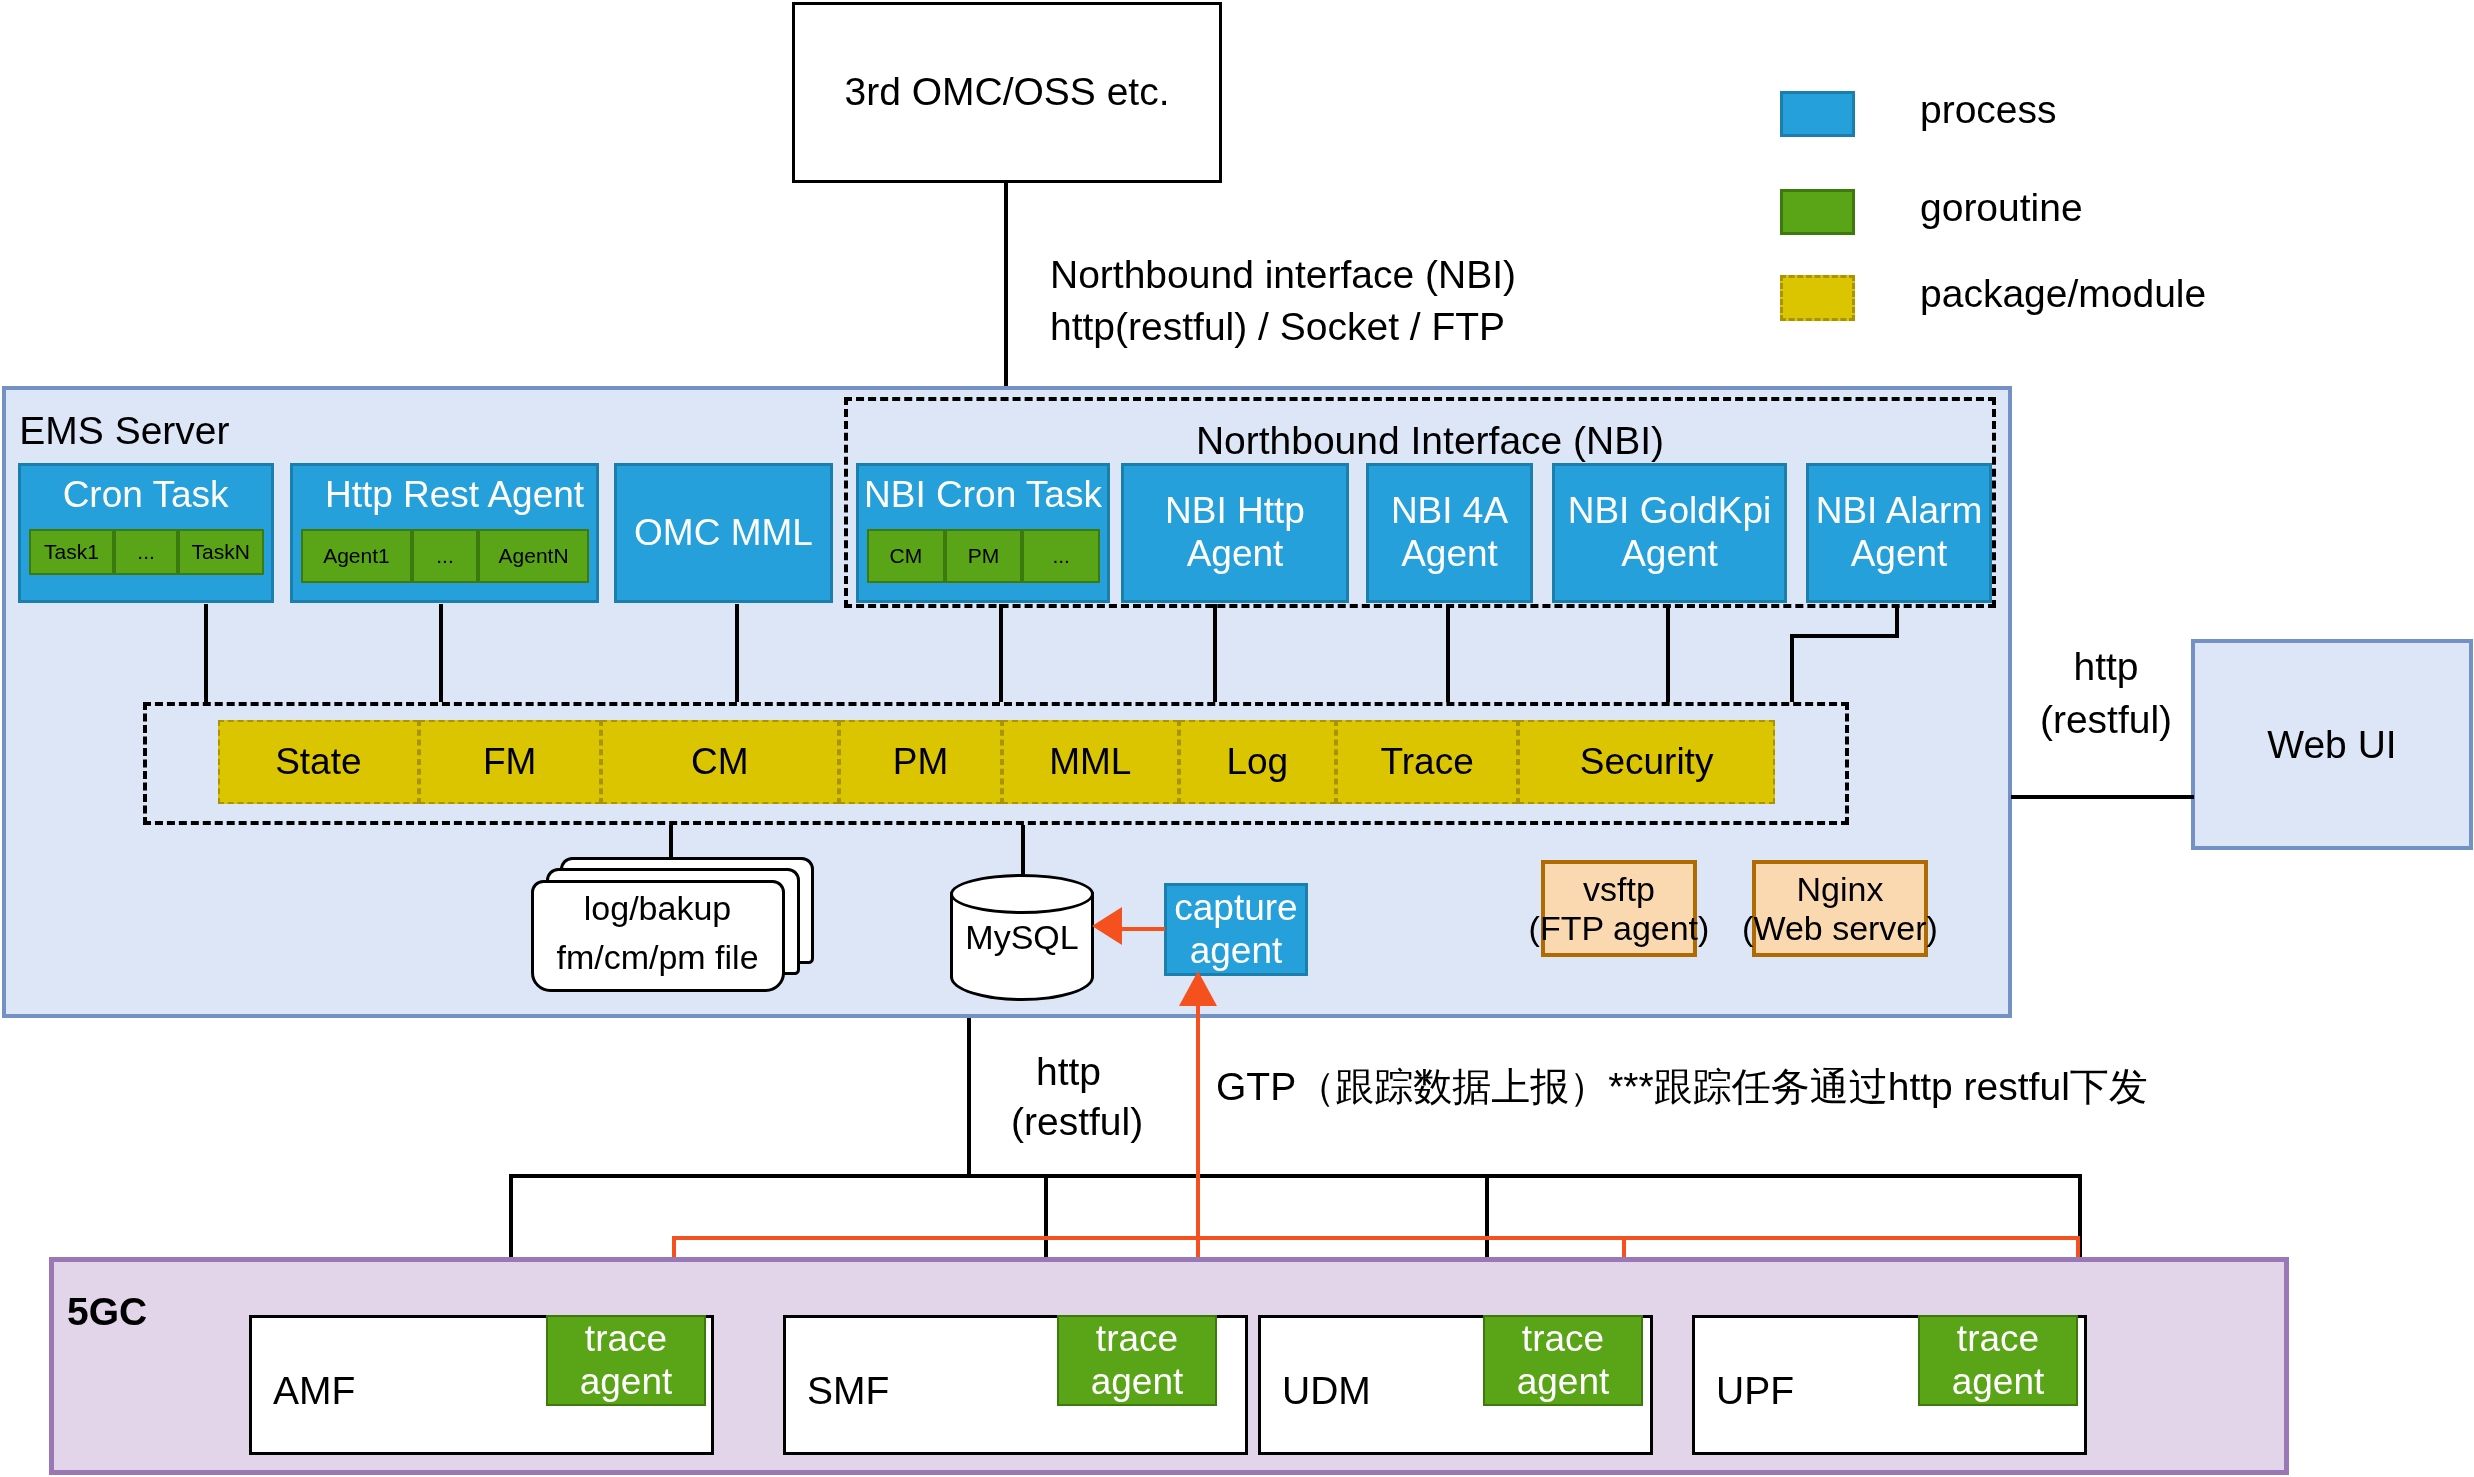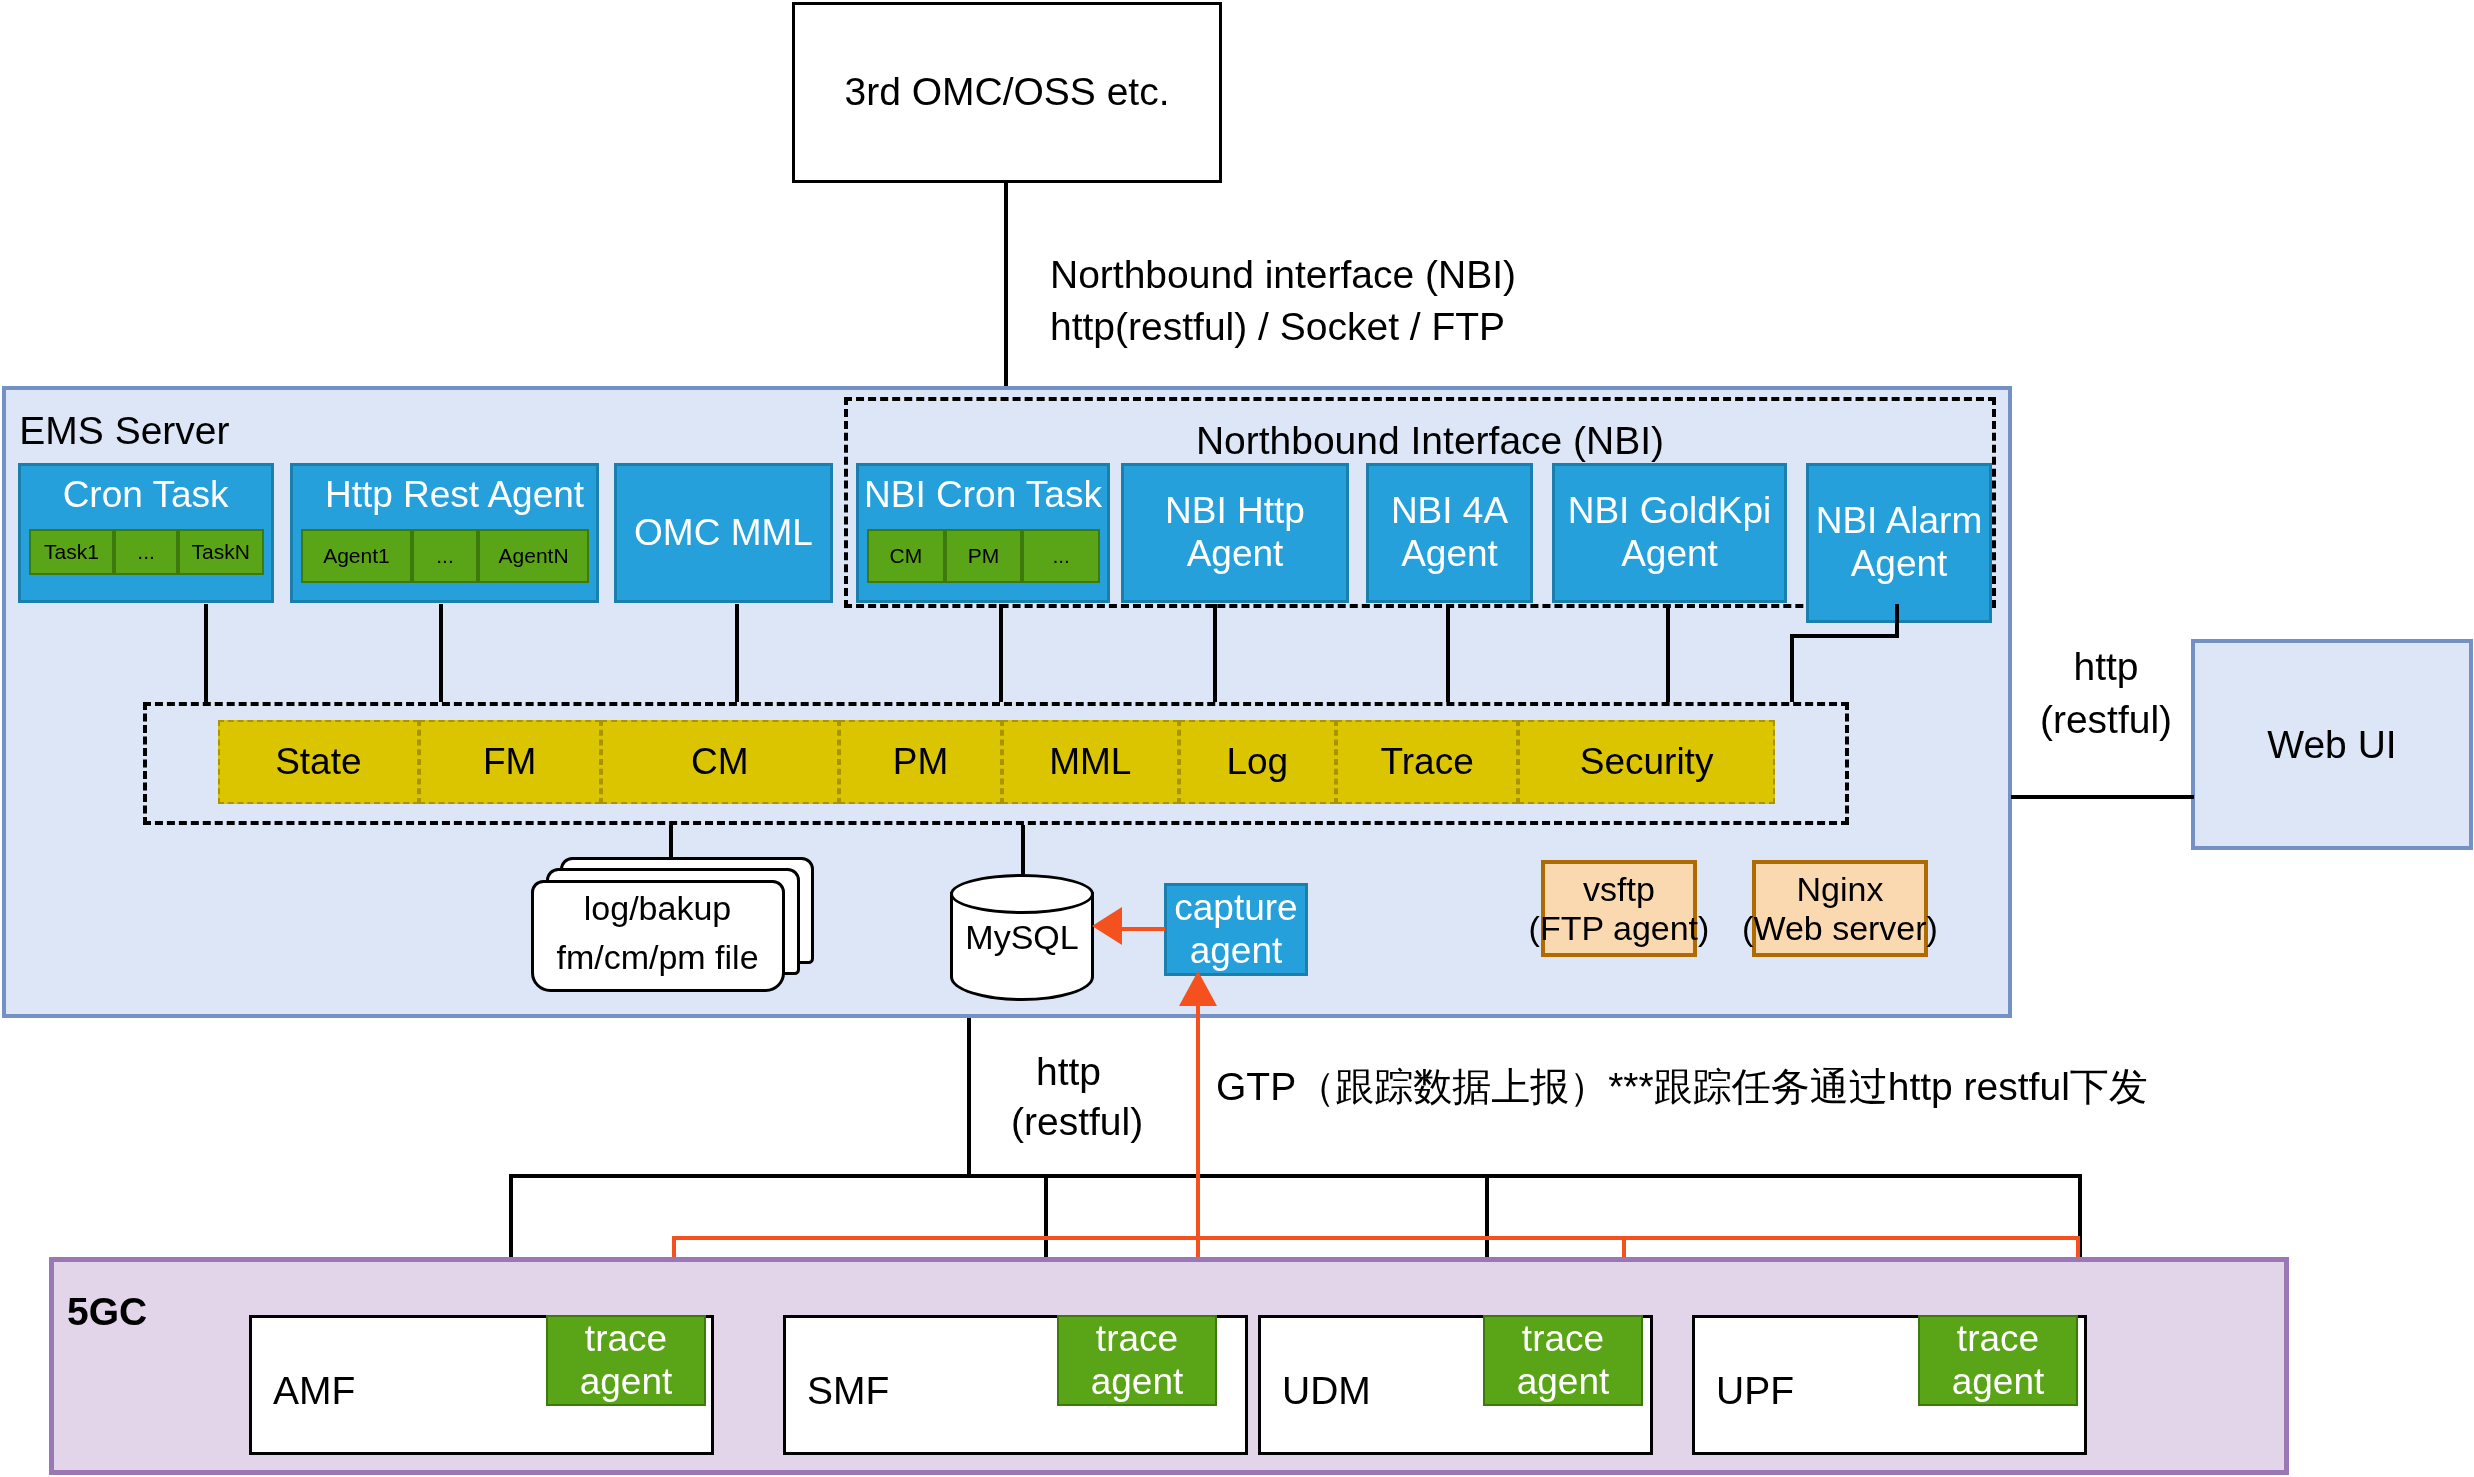--- a/index.html
+++ b/index.html
@@ -48,20 +48,30 @@
   .cyl-body { position:absolute; background:#fff; border-left:3.5px solid #000; border-right:3.5px solid #000; border-bottom:3.5px solid #000; border-radius:0 0 50% 50%/0 0 22% 22%; }
   .cyl-top  { position:absolute; background:#fff; border:3.5px solid #000; border-radius:50%; }
 
   .arrow-head { position:absolute; width:0; height:0; }
 </style>
 </head>
 <body>
 
 <div id="stage">
 
+  <div class="abs" style="left:1780px; top:84px; width:667px; height:246px;">
+    <div class="abs legend-sw" style="left:0; top:7px; background:#26a0da; border:3.5px solid #1b7fae;"></div>
+    <div class="abs lbl t28" style="left:140px; top:3.5px;">process</div>
+
+    <div class="abs legend-sw" style="left:0; top:105px; background:#5aa417; border:3.5px solid #3d7a0d;"></div>
+    <div class="abs lbl t28" style="left:140px; top:102px;">goroutine</div>
+
+    <div class="abs legend-sw" style="left:0; top:191px; background:#dbc400; border:3.5px dashed #a99300;"></div>
+    <div class="abs lbl t28" style="left:140px; top:188px;">package/module</div>
+  </div>
 
   <div class="abs plainbox ctr" style="left:792px; top:1.8px; width:430px; height:181px;">
     <span class="lbl t28">3rd OMC/OSS etc.</span>
   </div>
 
   <div class="abs vline" style="left:1004px; top:183px; height:204px;"></div>
   <div class="abs lbl t28" style="left:1050px; top:253px;">Northbound interface (NBI)</div>
   <div class="abs lbl t28" style="left:1050px; top:305px;">http(restful) / Socket / FTP</div>
 
   <div class="abs emsbox" style="left:1.8px; top:386px; width:2010px; height:632px;"></div>
@@ -133,21 +143,21 @@
   <div class="abs process ctr" style="left:1366px; top:463px; width:167px; height:140px;">
     <span class="lbl t26" style="color: rgb(255, 255, 255); white-space: pre-line; line-height: 1.15;">NBI 4A
 Agent</span>
   </div>
 
   <div class="abs process ctr" style="left:1552px; top:463px; width:235px; height:140px;">
     <span class="lbl t26" style="color: rgb(255, 255, 255); white-space: pre-line; line-height: 1.15;">NBI GoldKpi
 Agent</span>
   </div>
 
-  <div class="abs process ctr" style="left:1806px; top:463px; width:186px; height:160px;">
+  <div class="abs process ctr" style="left:1806px; top:463px; width:186px; height:140px;">
     <span class="lbl t26" style="color: rgb(255, 255, 255); white-space: pre-line; line-height: 1.15;">NBI Alarm
 Agent</span>
   </div>
 
   <div class="abs vline" style="left:204px; top:604px; height:98px;"></div>
   <div class="abs vline" style="left:439px; top:604px; height:98px;"></div>
   <div class="abs vline" style="left:735px; top:604px; height:98px;"></div>
   <div class="abs vline" style="left:999px; top:604px; height:98px;"></div>
   <div class="abs vline" style="left:1213px; top:604px; height:98px;"></div>
   <div class="abs vline" style="left:1446px; top:604px; height:98px;"></div>

